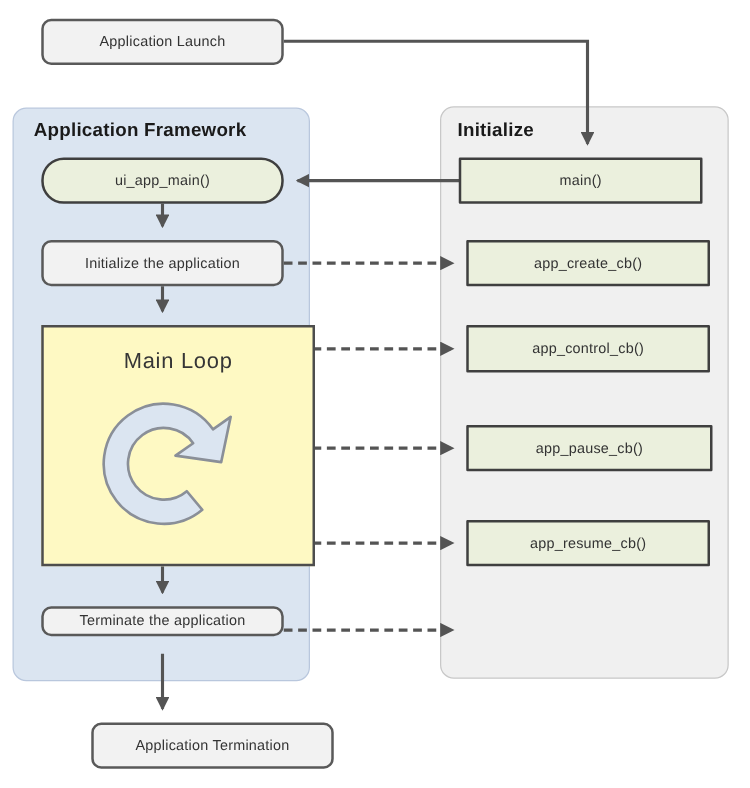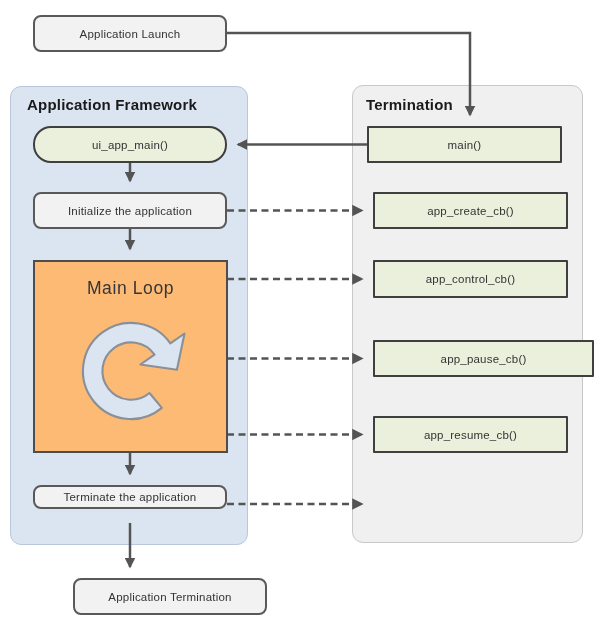--- a/index.html
+++ b/index.html
@@ -26,40 +26,40 @@
     box-sizing:border-box;font-size:11.5px;color:#333333;text-align:center;
     letter-spacing:0.2px;white-space:nowrap;
   }
   .rounded{
     background:#f2f2f2;border:2px solid #595959;border-radius:8px;
   }
   .green{
     background:#ebf0dd;border:2px solid #3f3f3f;border-radius:1px;
   }
   .mainloop{
-    left:33px;top:260px;width:195px;height:193px;
-    background:#fdba74;border:2.5px solid #4d4d4d;box-sizing:border-box;
+    left:33px;top:260px;width:219px;height:193px;
+    background:#fef9c3;border:2.5px solid #4d4d4d;box-sizing:border-box;
     position:absolute;
   }
   .mainloop-title{
     position:absolute;left:0;top:16px;width:100%;text-align:center;
     font-size:17.5px;color:#363636;letter-spacing:0.6px;
   }
   .loop-icon{position:absolute;left:37px;top:50px;}
 </style>
 </head>
 <body>
 
 <div class="canvas">
 
   <div class="panel panel-framework"></div>
   <div class="panel panel-application"></div>
 
   <div class="panel-title" style="left:27px;top:96px;">Application Framework</div>
-  <div class="panel-title" style="left:366px;top:96px;">Termination</div>
+  <div class="panel-title" style="left:366px;top:96px;">Initialize</div>
 
   <svg class="arrow-layer" viewBox="0 0 600 630" xmlns="http://www.w3.org/2000/svg">
     <defs>
       <marker id="ah" viewBox="0 0 10 10" refX="8.6" refY="5" markerWidth="4.4" markerHeight="4.4" orient="auto-start-reverse">
         <path d="M0 0 L10 5 L0 10 z" fill="#545454"></path>
       </marker>
     </defs>
     <g stroke="#545454" stroke-width="2.5" fill="none">
 
       <polyline points="227,33 470,33 470,115" marker-end="url(#ah)"></polyline>
@@ -98,16 +98,16 @@
                A 34 34 0 1 0 91.9 96.1
                Z" fill="#dbe5f1" stroke="#8a8f98" stroke-width="2.5" stroke-linejoin="round"></path>
     </svg>
   </div>
 
   <div class="box rounded" style="left:33px;top:485px;width:194px;height:24px;">Terminate the application</div>
 
   <div class="box green" style="left:367px;top:126px;width:195px;height:37px;">main()</div>
   <div class="box green" style="left:373px;top:192px;width:195px;height:37px;">app_create_cb()</div>
   <div class="box green" style="left:373px;top:260px;width:195px;height:38px;">app_control_cb()</div>
-  <div class="box green" style="left:373px;top:340px;width:221px;height:37px;">app_pause_cb()</div>
+  <div class="box green" style="left:373px;top:340px;width:197px;height:37px;">app_pause_cb()</div>
   <div class="box green" style="left:373px;top:416px;width:195px;height:37px;">app_resume_cb()</div>
 
 </div>
 
 </body></html>

